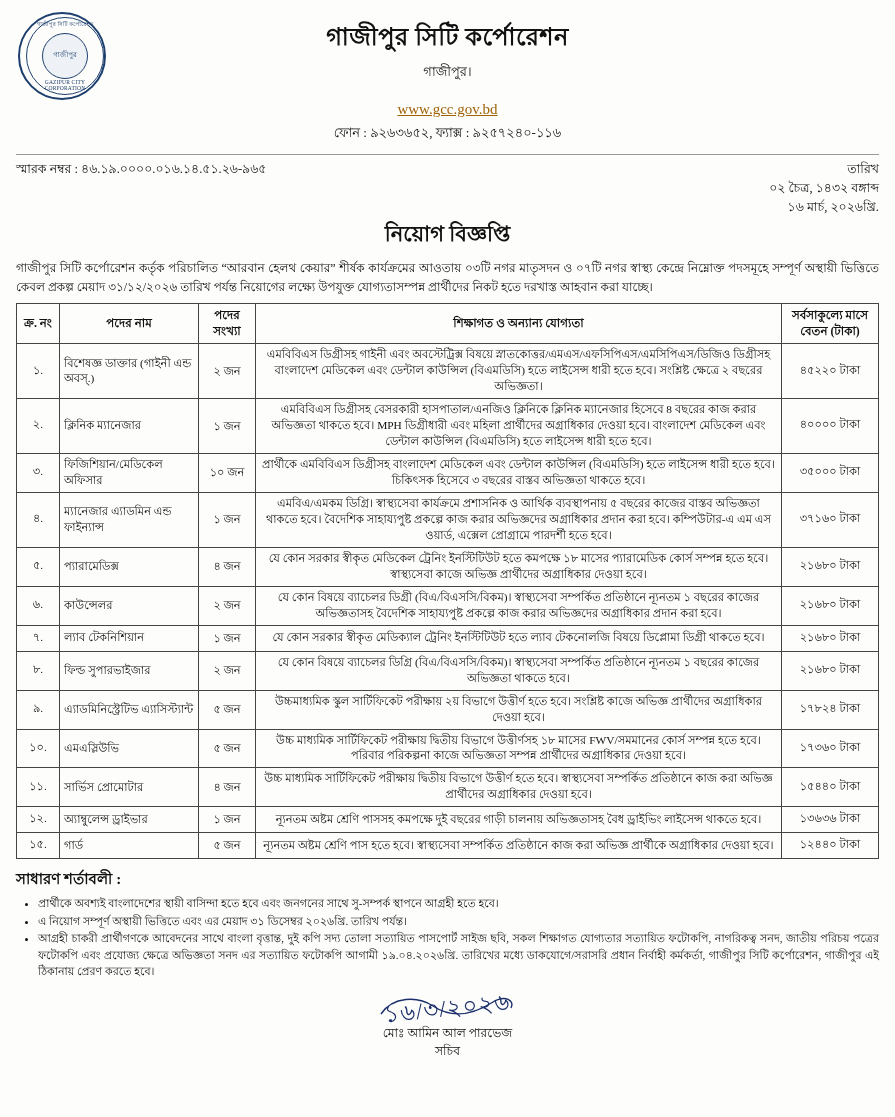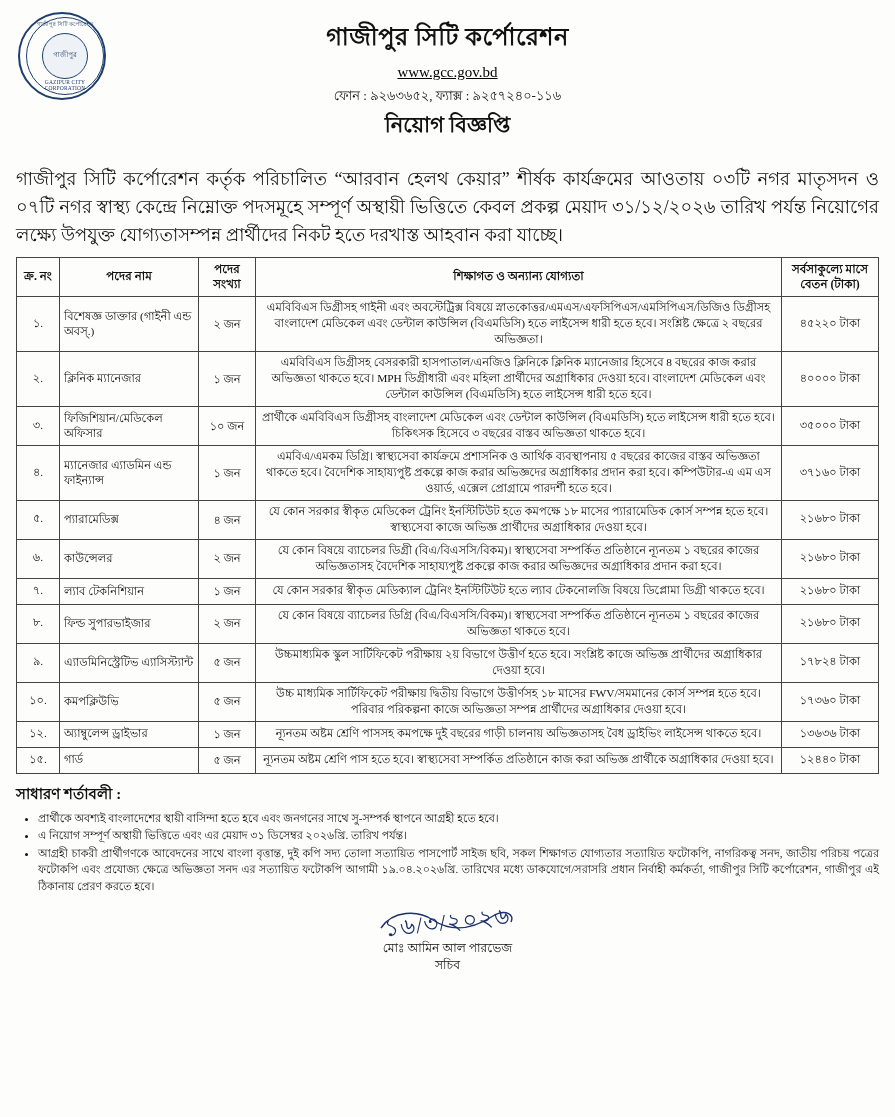--- a/index.html
+++ b/index.html
@@ -87,22 +87,22 @@
     letter-spacing: .5px;
     color: #111;
     margin-top: 2px;
   }
   .org-sub {
     font-size: 13px;
     margin-top: 4px;
   }
   .org-web {
     font-size: 15px;
-    margin-top: 6px;
-    color: #000000;
+    margin-top: 18px;
+    color: #a16207;
     text-decoration: underline;
   }
   .org-phone {
     font-size: 13px;
     margin-top: 5px;
   }
 
   .meta-row {
     display: flex;
     justify-content: space-between;
@@ -113,24 +113,24 @@
     padding-top: 5px;
   }
   .meta-left { text-align: left; }
   .meta-right { text-align: right; line-height: 1.5; }
 
   .notice-title {
     text-align: center;
     font-size: 21px;
     font-weight: bold;
     margin-top: 2px;
-    margin-bottom: 22px;
+    margin-bottom: 6px;
   }
   .intro {
-    font-size: 18px;
+    font-size: 12px;
     line-height: 1.55;
     text-align: justify;
     margin-bottom: 7px;
   }
 
   
   table.jobs {
     width: 100%;
     border-collapse: collapse;
     font-size: 11.4px;
@@ -214,24 +214,33 @@
 
   <div class="header">
     <div class="seal">
       <div class="ring">
         <div class="toptext">গাজীপুর সিটি কর্পোরেশন</div>
         <div class="inner">গাজীপুর</div>
         <div class="bottomtext">GAZIPUR CITY CORPORATION</div>
       </div>
     </div>
     <div class="org-title">গাজীপুর সিটি কর্পোরেশন</div>
+    <div class="org-sub">গাজীপুর।</div>
     <div class="org-web">www.gcc.gov.bd</div>
     <div class="org-phone">ফোন : ৯২৬৩৬৫২, ফ্যাক্স : ৯২৫৭২৪০-১১৬</div>
   </div>
 
+  <div class="meta-row">
+    <div class="meta-left">স্মারক নম্বর : ৪৬.১৯.০০০০.০১৬.১৪.৫১.২৬-৯৬৫</div>
+    <div class="meta-right">
+      <div>তারিখ</div>
+      <div>০২ চৈত্র, ১৪৩২ বঙ্গাব্দ</div>
+      <div>১৬ মার্চ, ২০২৬খ্রি.</div>
+    </div>
+  </div>
 
   <div class="notice-title">নিয়োগ বিজ্ঞপ্তি</div>
   <div class="intro">গাজীপুর সিটি কর্পোরেশন কর্তৃক পরিচালিত “আরবান হেলথ কেয়ার” শীর্ষক কার্যক্রমের আওতায় ০৩টি নগর মাতৃসদন ও ০৭টি নগর স্বাস্থ্য কেন্দ্রে নিম্নোক্ত পদসমূহে সম্পূর্ণ অস্থায়ী ভিত্তিতে কেবল প্রকল্প মেয়াদ ৩১/১২/২০২৬ তারিখ পর্যন্ত নিয়োগের লক্ষ্যে উপযুক্ত যোগ্যতাসম্পন্ন প্রার্থীদের নিকট হতে দরখাস্ত আহবান করা যাচ্ছে।</div>
 
   <table class="jobs">
     <thead>
       <tr>
         <th class="h-sl">ক্র. নং</th>
         <th class="h-post">পদের নাম</th>
         <th class="h-num">পদের সংখ্যা</th>
@@ -298,24 +307,31 @@
         </tr>
         <tr>
           <td class="c-sl">৯.</td>
           <td class="c-post">এ্যাডমিনিস্ট্রেটিভ এ্যাসিস্ট্যান্ট</td>
           <td class="c-num">৫ জন</td>
           <td class="c-qual">উচ্চমাধ্যমিক স্কুল সার্টিফিকেট পরীক্ষায় ২য় বিভাগে উত্তীর্ণ হতে হবে। সংশ্লিষ্ট কাজে অভিজ্ঞ প্রার্থীদের অগ্রাধিকার দেওয়া হবে।</td>
           <td class="c-pay">১৭৮২৪ টাকা</td>
         </tr>
         <tr>
           <td class="c-sl">১০.</td>
-          <td class="c-post">কমপক্লিউভি</td>
+          <td class="c-post">এমএস্লিউভি</td>
           <td class="c-num">৫ জন</td>
           <td class="c-qual">উচ্চ মাধ্যমিক সার্টিফিকেট পরীক্ষায় দ্বিতীয় বিভাগে উত্তীর্ণসহ ১৮ মাসের FWV/সমমানের কোর্স সম্পন্ন হতে হবে। পরিবার পরিকল্পনা কাজে অভিজ্ঞতা সম্পন্ন প্রার্থীদের অগ্রাধিকার দেওয়া হবে।</td>
           <td class="c-pay">১৭৩৬০ টাকা</td>
+        </tr>
+        <tr>
+          <td class="c-sl">১১.</td>
+          <td class="c-post">সার্ভিস প্রোমোটার</td>
+          <td class="c-num">৪ জন</td>
+          <td class="c-qual">উচ্চ মাধ্যমিক সার্টিফিকেট পরীক্ষায় দ্বিতীয় বিভাগে উত্তীর্ণ হতে হবে। স্বাস্থ্যসেবা সম্পর্কিত প্রতিষ্ঠানে কাজ করা অভিজ্ঞ প্রার্থীদের অগ্রাধিকার দেওয়া হবে।</td>
+          <td class="c-pay">১৫৪৪০ টাকা</td>
         </tr>
         <tr>
           <td class="c-sl">১২.</td>
           <td class="c-post">অ্যাম্বুলেন্স ড্রাইভার</td>
           <td class="c-num">১ জন</td>
           <td class="c-qual">ন্যূনতম অষ্টম শ্রেণি পাসসহ কমপক্ষে দুই বছরের গাড়ী চালনায় অভিজ্ঞতাসহ বৈধ ড্রাইভিং লাইসেন্স থাকতে হবে।</td>
           <td class="c-pay">১৩৬৩৬ টাকা</td>
         </tr>
         <tr>
           <td class="c-sl">১৫.</td>

